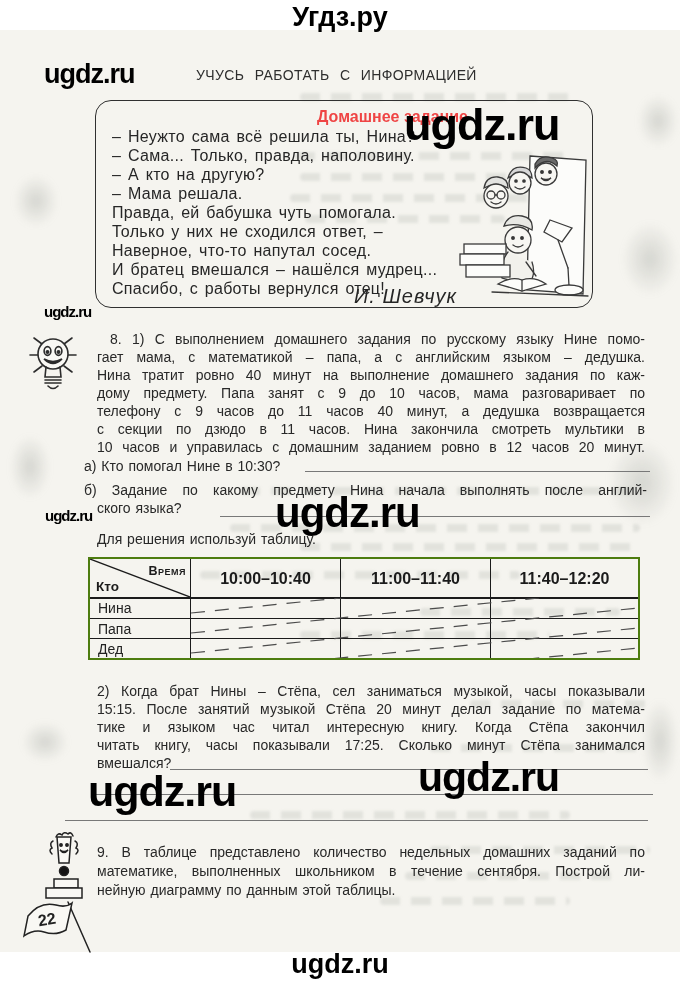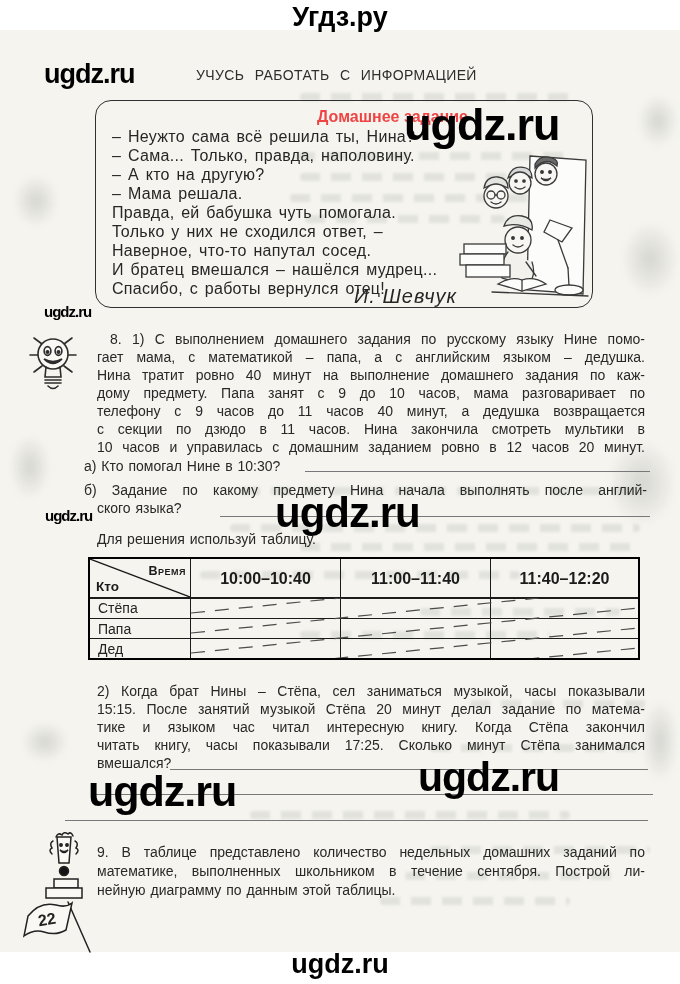--- a/index.html
+++ b/index.html
@@ -14,21 +14,21 @@
   .sechead{left:196px;top:67px;font-size:14px;color:#2e2e2e;word-spacing:6px;letter-spacing:.4px;}
   .bodyline{left:97px;width:548px;font-size:14px;line-height:18px;color:#282828;
             text-align:justify;text-align-last:justify;word-spacing:1px;white-space:normal;}
   .natural{text-align:left;text-align-last:left;}
   .poembox{left:95px;top:100px;width:496px;height:206px;border:1.7px solid #303030;border-radius:16px;}
   .poemtitle{left:0;top:7px;width:372px;text-align:right;font-weight:bold;font-size:16px;color:#ef4444;}
   .poemline{left:16px;font-size:16px;color:#262626;word-spacing:2px;letter-spacing:.3px;white-space:nowrap;}
   .author{left:258px;top:184px;font-style:italic;font-size:20px;color:#262626;letter-spacing:1px;}
   .rule{height:0;border-top:1.2px solid #787878;}
   
-  .tbl{left:88px;top:557px;width:552px;height:103px;border:2px solid #000000;box-sizing:border-box;}
+  .tbl{left:88px;top:557px;width:552px;height:103px;border:2px solid #4d7c0f;box-sizing:border-box;}
   .tline{position:absolute;background:#1b1b1b;}
   .colhead{position:absolute;top:0;height:32px;line-height:40px;text-align:center;
            font-weight:bold;font-size:16px;color:#1b1b1b;}
   .rowlab{position:absolute;left:8px;height:21px;line-height:21px;font-size:14px;color:#222;}
   .cornertop{position:absolute;right:364px;top:5px;font-weight:bold;font-size:12.5px;
              font-variant:small-caps;letter-spacing:.5px;color:#1b1b1b;}
   .cornerbot{position:absolute;left:6px;top:20px;font-weight:bold;font-size:13.5px;color:#1b1b1b;}
   
   .gl{position:absolute;height:8px;border-radius:4px;filter:blur(1.4px);opacity:.55;
       background:repeating-linear-gradient(90deg,rgba(152,158,150,.38) 0 20px,rgba(0,0,0,0) 20px 31px);}
@@ -182,21 +182,21 @@
   <svg style="position:absolute;left:0;top:0;" width="100" height="38" viewBox="0 0 100 38">
     <line x1="0" y1="0" x2="100" y2="38" stroke="#1b1b1b" stroke-width="1.3"></line>
   </svg>
   <div class="cornertop" style="right:452px;">Время</div>
   <div class="cornerbot">Кто</div>
 
   <div class="colhead" style="left:101px;width:149px;">10:00–10:40</div>
   <div class="colhead" style="left:251px;width:149px;">11:00–11:40</div>
   <div class="colhead" style="left:401px;width:147px;">11:40–12:20</div>
 
-  <div class="rowlab" style="top:39px;">Стёпа</div>
+  <div class="rowlab" style="top:39px;">Нина</div>
   <div class="rowlab" style="top:60px;">Папа</div>
   <div class="rowlab" style="top:80px;">Дед</div>
 
   <svg style="position:absolute;left:101px;top:39px;" width="447" height="60" viewBox="0 0 447 60">
     <g stroke="#4c4c4c" stroke-width="1.2" stroke-dasharray="14 10">
       <line x1="0" y1="15" x2="447" y2="-30"></line>
       <line x1="0" y1="35" x2="447" y2="-10"></line>
       <line x1="0" y1="55" x2="447" y2="10"></line>
       <line x1="0" y1="75" x2="447" y2="30"></line>
       <line x1="0" y1="95" x2="447" y2="50"></line>

